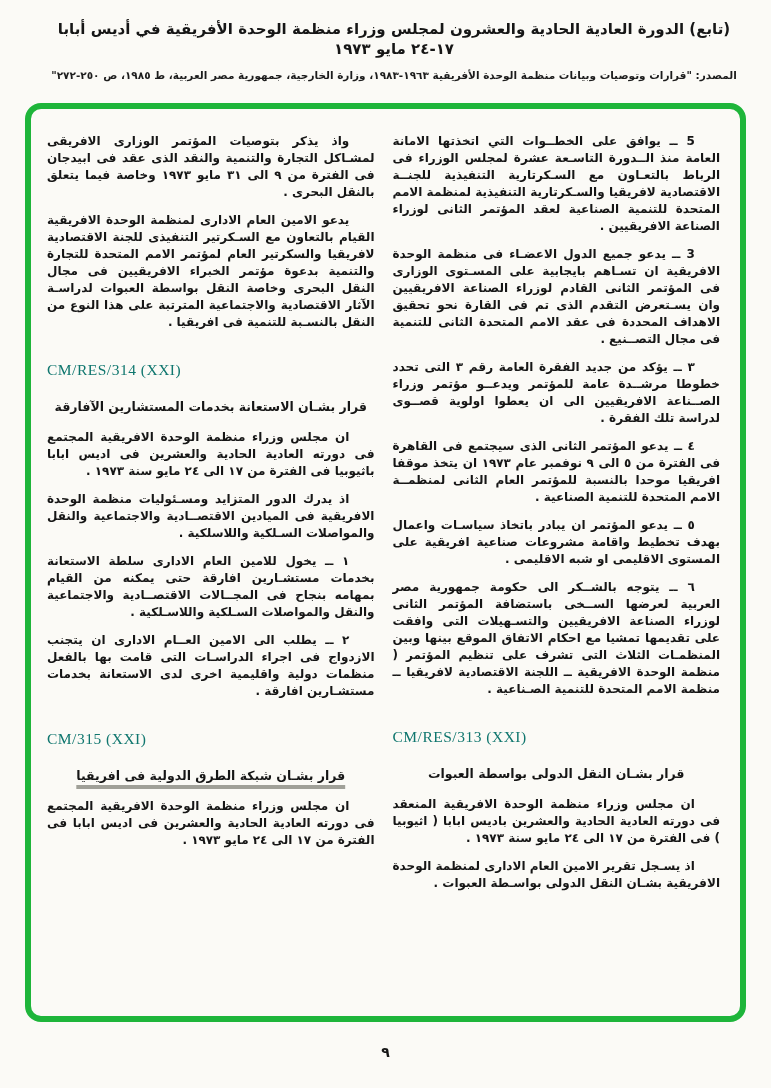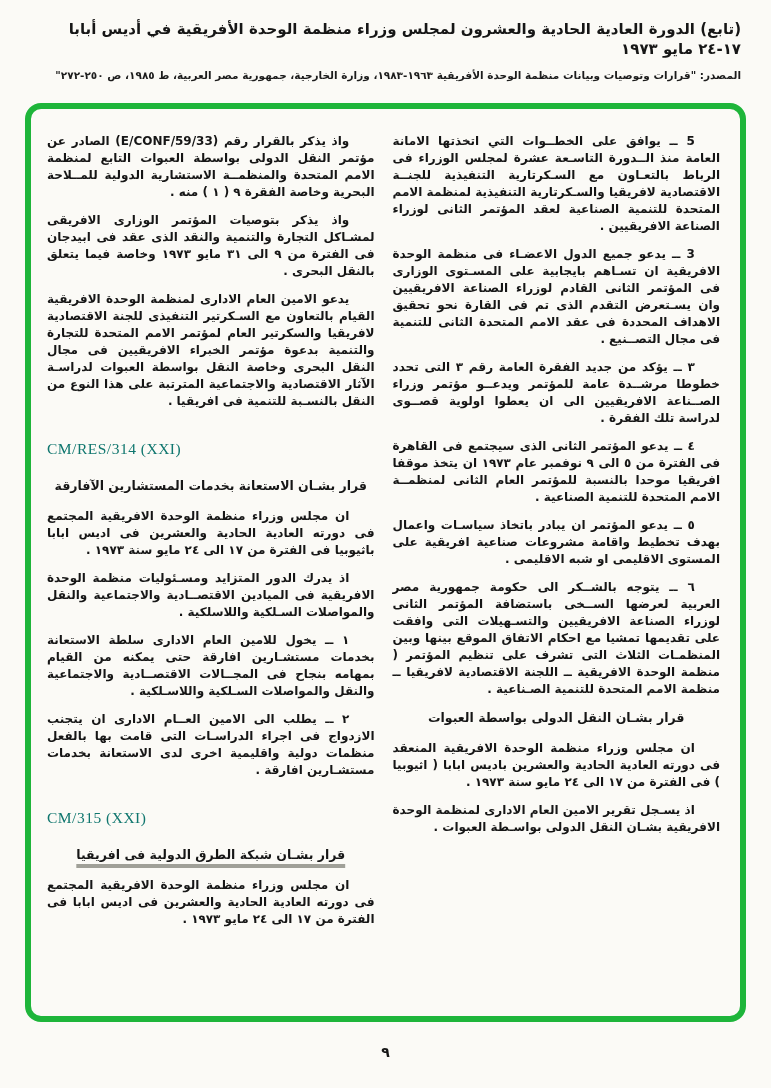--- a/index.html
+++ b/index.html
@@ -5,21 +5,21 @@
   html,body { margin:0; padding:0; }
   body {
     width:771px; height:1088px;
     background:#fbfaf6;
     font-family:"DejaVu Sans", sans-serif;
     color:#161616;
     position:relative;
     direction:rtl;
     overflow:hidden;
   }
-  .page-header { position:absolute; top:20px; right:30px; left:47px; }
+  .page-header { position:absolute; top:20px; right:30px; left:47px; text-align:center; }
   .header-title { font-size:15px; font-weight:bold; line-height:1.3; }
   .header-source { font-size:10.5px; font-weight:bold; margin-top:10px; color:#1c1c1c; }
 
   .content-box {
     position:absolute; left:25px; top:103px;
     width:721px; height:919px;
     box-sizing:border-box;
     border:6px solid #1eb53a;
     border-radius:16px;
     padding:24px 20px 14px 16px;
@@ -75,26 +75,26 @@
 
 <div class="content-box">
   <div class="columns">
     <div class="col">
         <div class="block para">5 ــ يوافق على الخطــوات التي اتخذتها الامانة العامة منذ الــدورة التاسـعة عشرة لمجلس الوزراء فى الرباط بالتعـاون مع السـكرتارية التنفيذية للجنــة الاقتصادية لافريقيا والسـكرتارية التنفيذية لمنظمة الامم المتحدة للتنمية الصناعية لعقد المؤتمر الثانى لوزراء الصناعة الافريقيين .</div>
         <div class="block para">3 ــ يدعو جميع الدول الاعضـاء فى منظمة الوحدة الافريقية ان تسـاهم بايجابية على المسـتوى الوزارى فى المؤتمر الثانى القادم لوزراء الصناعة الافريقيين وان يسـتعرض التقدم الذى تم فى القارة نحو تحقيق الاهداف المحددة فى عقد الامم المتحدة الثانى للتنمية فى مجال التصــنيع .</div>
         <div class="block para">٣ ــ يؤكد من جديد الفقرة العامة رقم ٣ التى تحدد خطوطا مرشــدة عامة للمؤتمر ويدعــو مؤتمر وزراء الصــناعة الافريقيين الى ان يعطوا اولوية قصــوى لدراسة تلك الفقرة .</div>
         <div class="block para">٤ ــ يدعو المؤتمر الثانى الذى سيجتمع فى القاهرة فى الفترة من ٥ الى ٩ نوفمبر عام ١٩٧٣ ان يتخذ موقفا افريقيا موحدا بالنسبة للمؤتمر العام الثانى لمنظمــة الامم المتحدة للتنمية الصناعية .</div>
         <div class="block para">٥ ــ يدعو المؤتمر ان يبادر باتخاذ سياسـات واعمال بهدف تخطيط واقامة مشروعات صناعية افريقية على المستوى الاقليمى او شبه الاقليمى .</div>
         <div class="block para">٦ ــ يتوجه بالشــكر الى حكومة جمهورية مصر العربية لعرضها الســخى باستضافة المؤتمر الثانى لوزراء الصناعة الافريقيين والتسـهيلات التى وافقت على تقديمها تمشيا مع احكام الاتفاق الموقع بينها وبين المنظمـات الثلاث التى تشرف على تنظيم المؤتمر ( منظمة الوحدة الافريقية ــ اللجنة الاقتصادية لافريقيا ــ منظمة الامم المتحدة للتنمية الصـناعية .</div>
+        <div class="block ref">CM/RES/313 (XXI)</div>
         <div class="block heading">قرار بشـان النقل الدولى بواسطة العبوات</div>
         <div class="block para">ان مجلس وزراء منظمة الوحدة الافريقية المنعقد فى دورته العادية الحادية والعشرين باديس ابابا ( اثيوبيا ) فى الفترة من ١٧ الى ٢٤ مايو سنة ١٩٧٣ .</div>
         <div class="block para">اذ يسـجل تقرير الامين العام الادارى لمنظمة الوحدة الافريقية بشـان النقل الدولى بواسـطة العبوات .</div>
       </div>
     <div class="col">
-        <div class="block para">واذ يذكر بالقرار رقم (E/CONF/59/33) الصادر عن مؤتمر النقل الدولى بواسطة العبوات التابع لمنظمة الامم المتحدة والمنظمــة الاستشارية الدولية للمــلاحة البحرية وخاصة الفقرة ٩ ( ١ ) منه .</div>
         <div class="block para">واذ يذكر بتوصيات المؤتمر الوزارى الافريقى لمشـاكل التجارة والتنمية والنقد الذى عقد فى ابيدجان فى الفترة من ٩ الى ٣١ مايو ١٩٧٣ وخاصة فيما يتعلق بالنقل البحرى .</div>
         <div class="block para">يدعو الامين العام الادارى لمنظمة الوحدة الافريقية القيام بالتعاون مع السـكرتير التنفيذى للجنة الاقتصادية لافريقيا والسكرتير العام لمؤتمر الامم المتحدة للتجارة والتنمية بدعوة مؤتمر الخبراء الافريقيين فى مجال النقل البحرى وخاصة النقل بواسطة العبوات لدراسـة الآثار الاقتصادية والاجتماعية المترتبة على هذا النوع من النقل بالنسـبة للتنمية فى افريقيا .</div>
         <div class="block ref">CM/RES/314 (XXI)</div>
         <div class="block heading">قرار بشـان الاستعانة بخدمات المستشارين الآفارقة</div>
         <div class="block para">ان مجلس وزراء منظمة الوحدة الافريقية المجتمع فى دورته العادية الحادية والعشرين فى اديس ابابا باثيوبيا فى الفترة من ١٧ الى ٢٤ مايو سنة ١٩٧٣ .</div>
         <div class="block para">اذ يدرك الدور المتزايد ومسـئوليات منظمة الوحدة الافريقية فى الميادين الاقتصــادية والاجتماعية والنقل والمواصلات السـلكية واللاسلكية .</div>
         <div class="block para">١ ــ يخول للامين العام الادارى سلطة الاستعانة بخدمات مستشـارين افارقة حتى يمكنه من القيام بمهامه بنجاح فى المجــالات الاقتصــادية والاجتماعية والنقل والمواصلات السـلكية واللاسـلكية .</div>
         <div class="block para">٢ ــ يطلب الى الامين العــام الادارى ان يتجنب الازدواج فى اجراء الدراسـات التى قامت بها بالفعل منظمات دولية واقليمية اخرى لدى الاستعانة بخدمات مستشـارين افارقة .</div>
         <div class="block ref">CM/315 (XXI)</div>
         <div class="block heading marked">قرار بشـان شبكة الطرق الدولية فى افريقيا</div>

